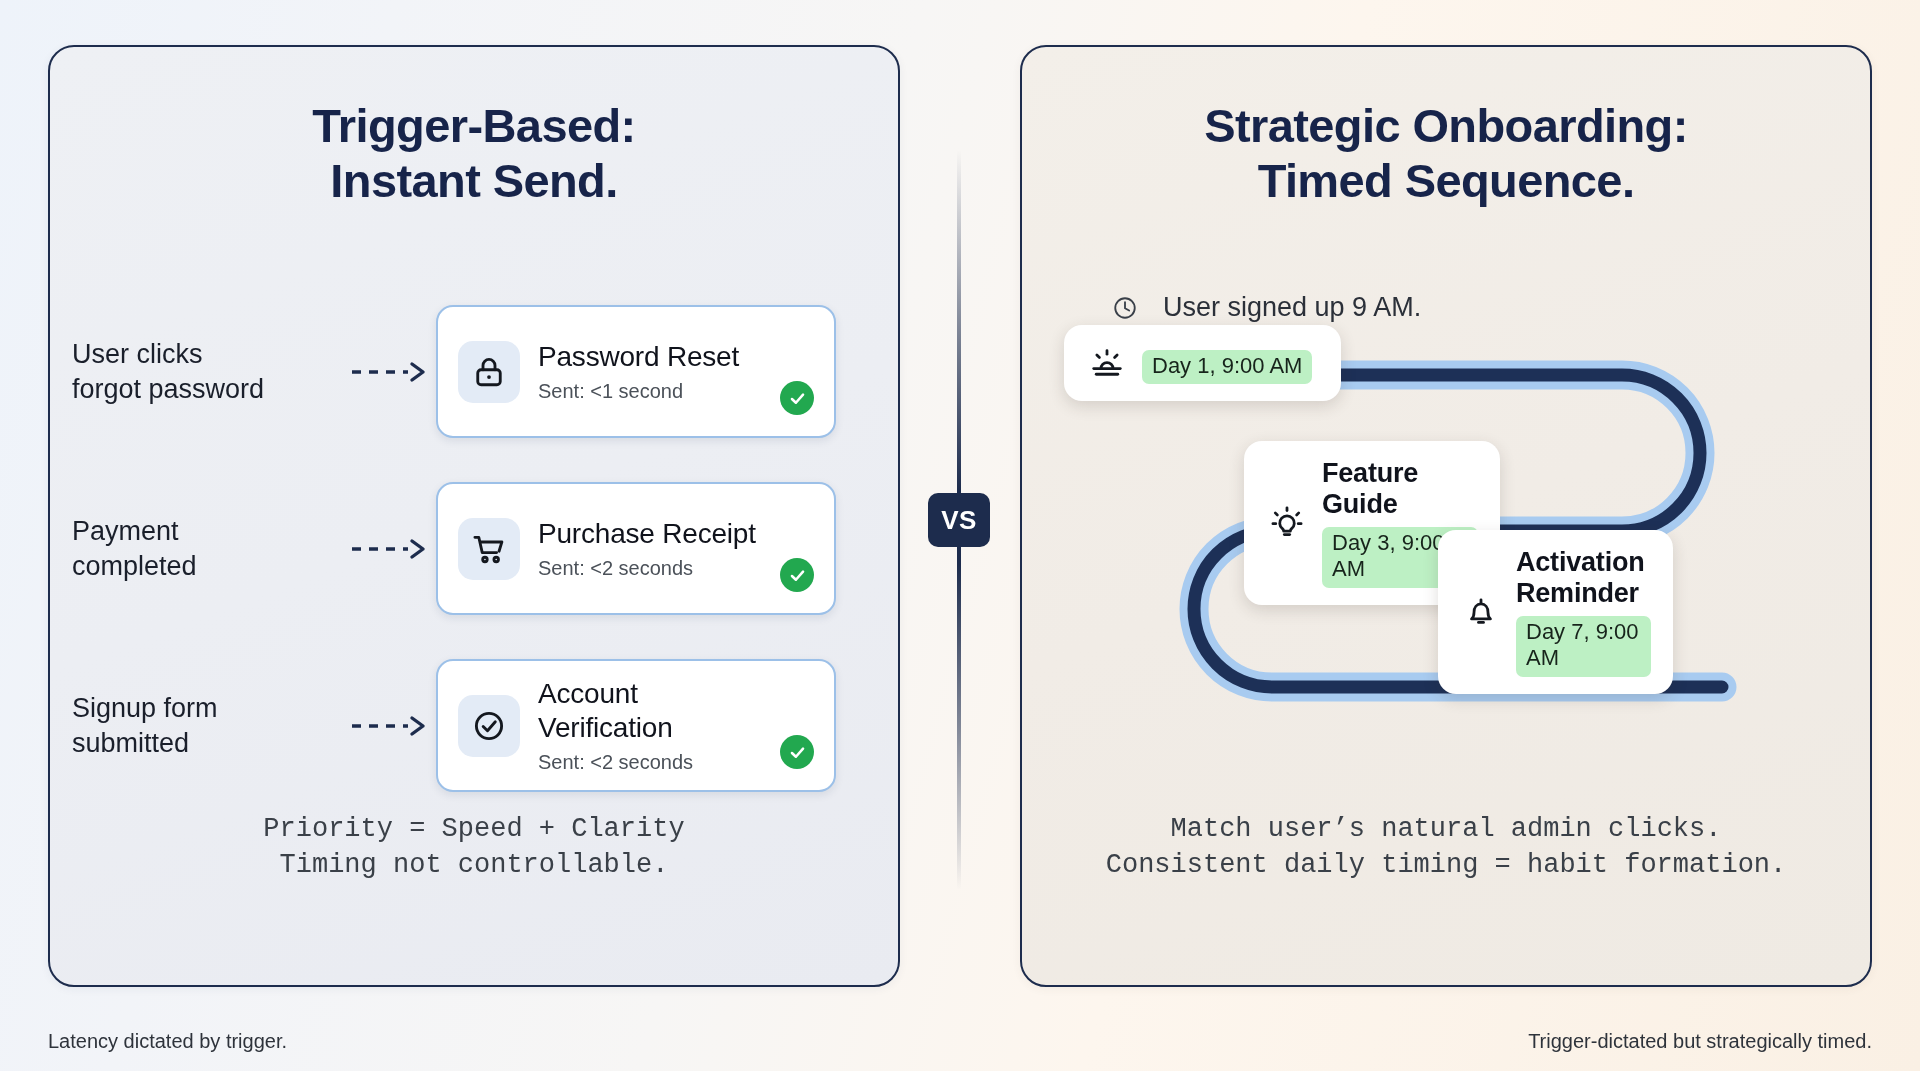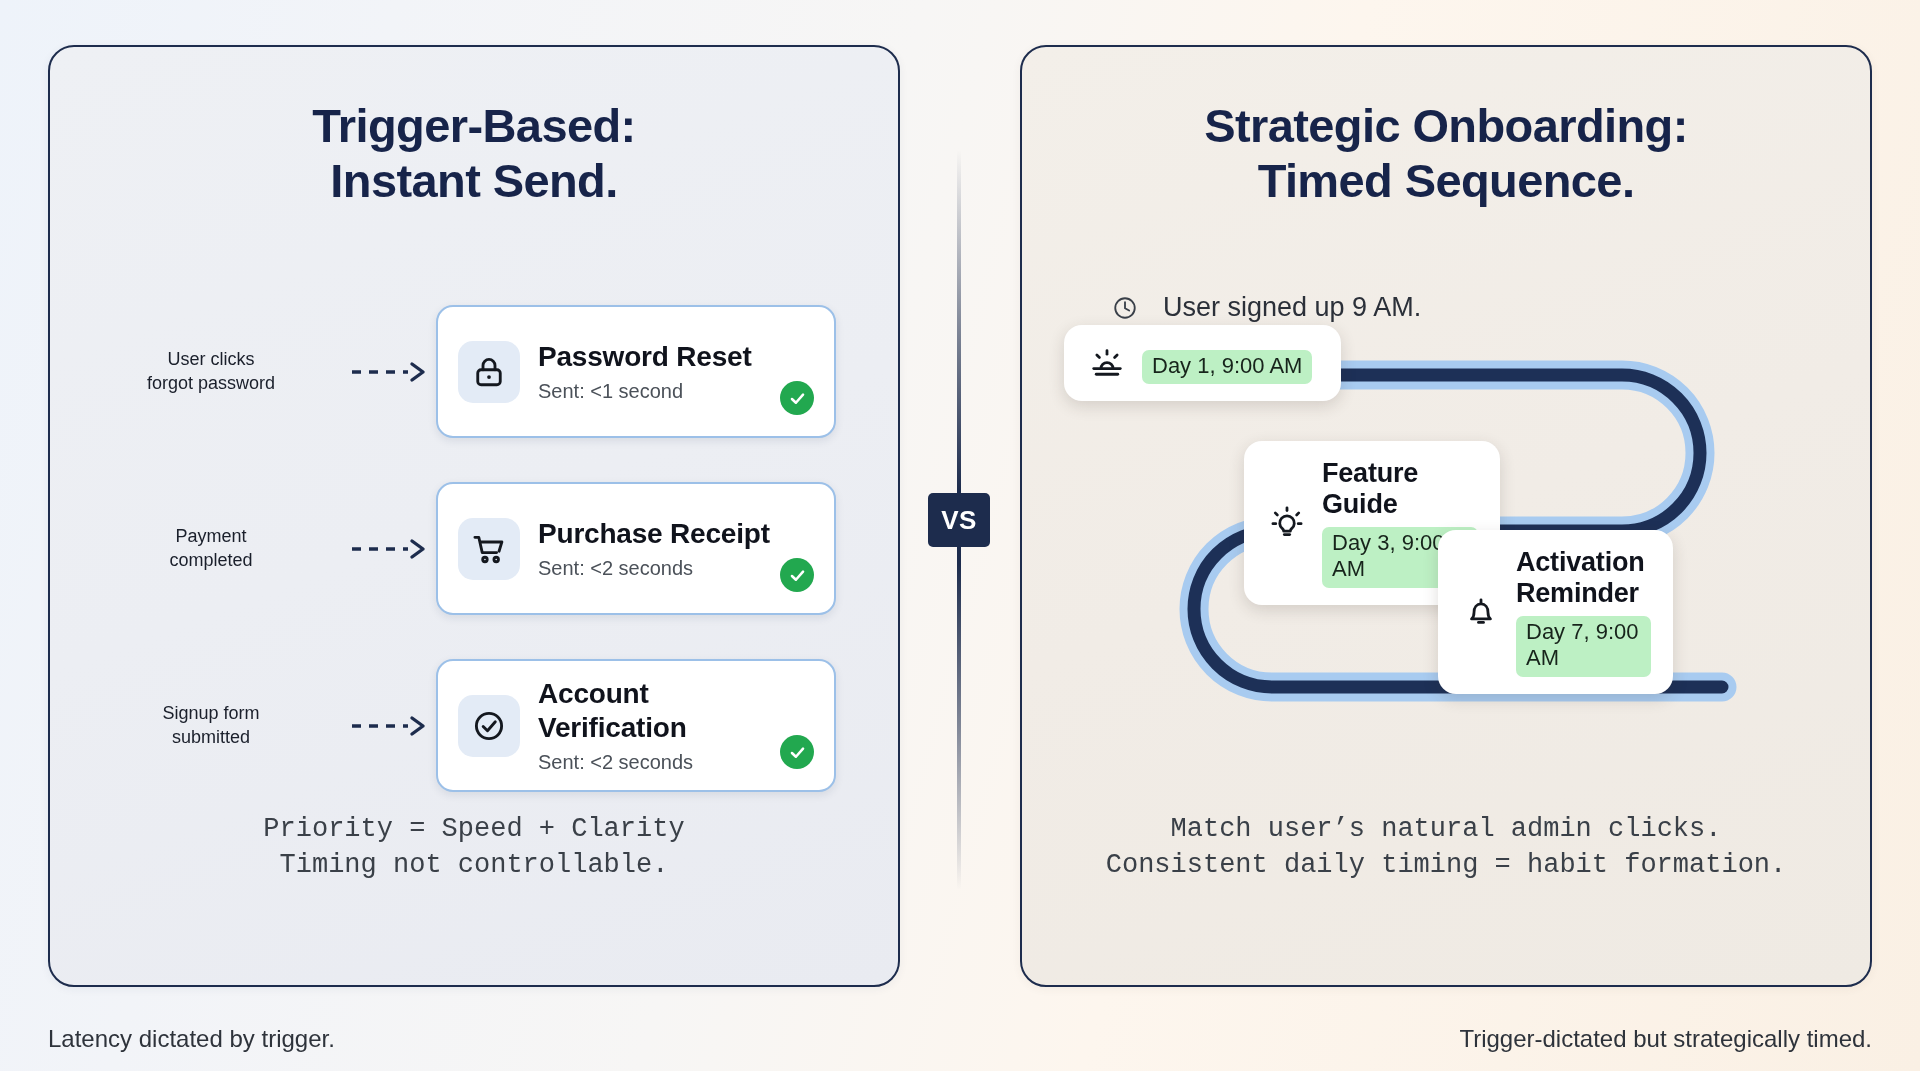--- a/index.html
+++ b/index.html
@@ -74,23 +74,22 @@
   }
 
   .flow-row {
     display: flex;
     align-items: center;
     height: 177px;
   }
 
   .trigger-label {
     width: 300px;
-    text-align: center;
     color: #1a1f2b;
-    font-size: 18px;
+    font-size: 27px;
     line-height: 1.28;
     flex: 0 0 auto;
     padding-left: 22px;
   }
   .trigger-label .tl2 { display: block; }
 
   .dashed-arrow {
     flex: 0 0 auto;
     width: 82px;
     height: 26px;
@@ -127,21 +126,21 @@
   .email-icon-box svg { display: block; }
 
   .email-texts {
     margin-left: 18px;
     flex: 1 1 auto;
     min-width: 0;
   }
 
   .email-title {
     font-size: 28px;
-    font-weight: bold;
+    font-weight: normal;
     color: #10131c;
     letter-spacing: -0.2px;
     line-height: 1.2;
   }
 
   .email-sub {
     font-size: 20px;
     color: #4b5159;
     margin-top: 6px;
     line-height: 1.2;
@@ -274,37 +273,37 @@
       rgba(29,44,77,0.00) 100%);
     border-radius: 3px;
   }
   .vs-badge {
     position: absolute;
     left: 0;
     top: 50%;
     transform: translate(-50%, -50%);
     width: 62px;
     height: 54px;
-    border-radius: 5px;
+    border-radius: 10px;
     background: #1d2c4d;
     color: #ffffff;
     font-size: 26px;
     font-weight: bold;
     letter-spacing: 0.5px;
     display: flex;
     align-items: center;
     justify-content: center;
   }
 
   
   .caption {
     position: absolute;
     bottom: 18px;
     color: #2e333b;
-    font-size: 24px;
+    font-size: 20px;
   }
   .caption-left  { left: 48px; }
   .caption-right { right: 48px; }
 </style>
 </head>
 <body>
 
 <div class="stage">
 
   <section class="panel panel-left">

